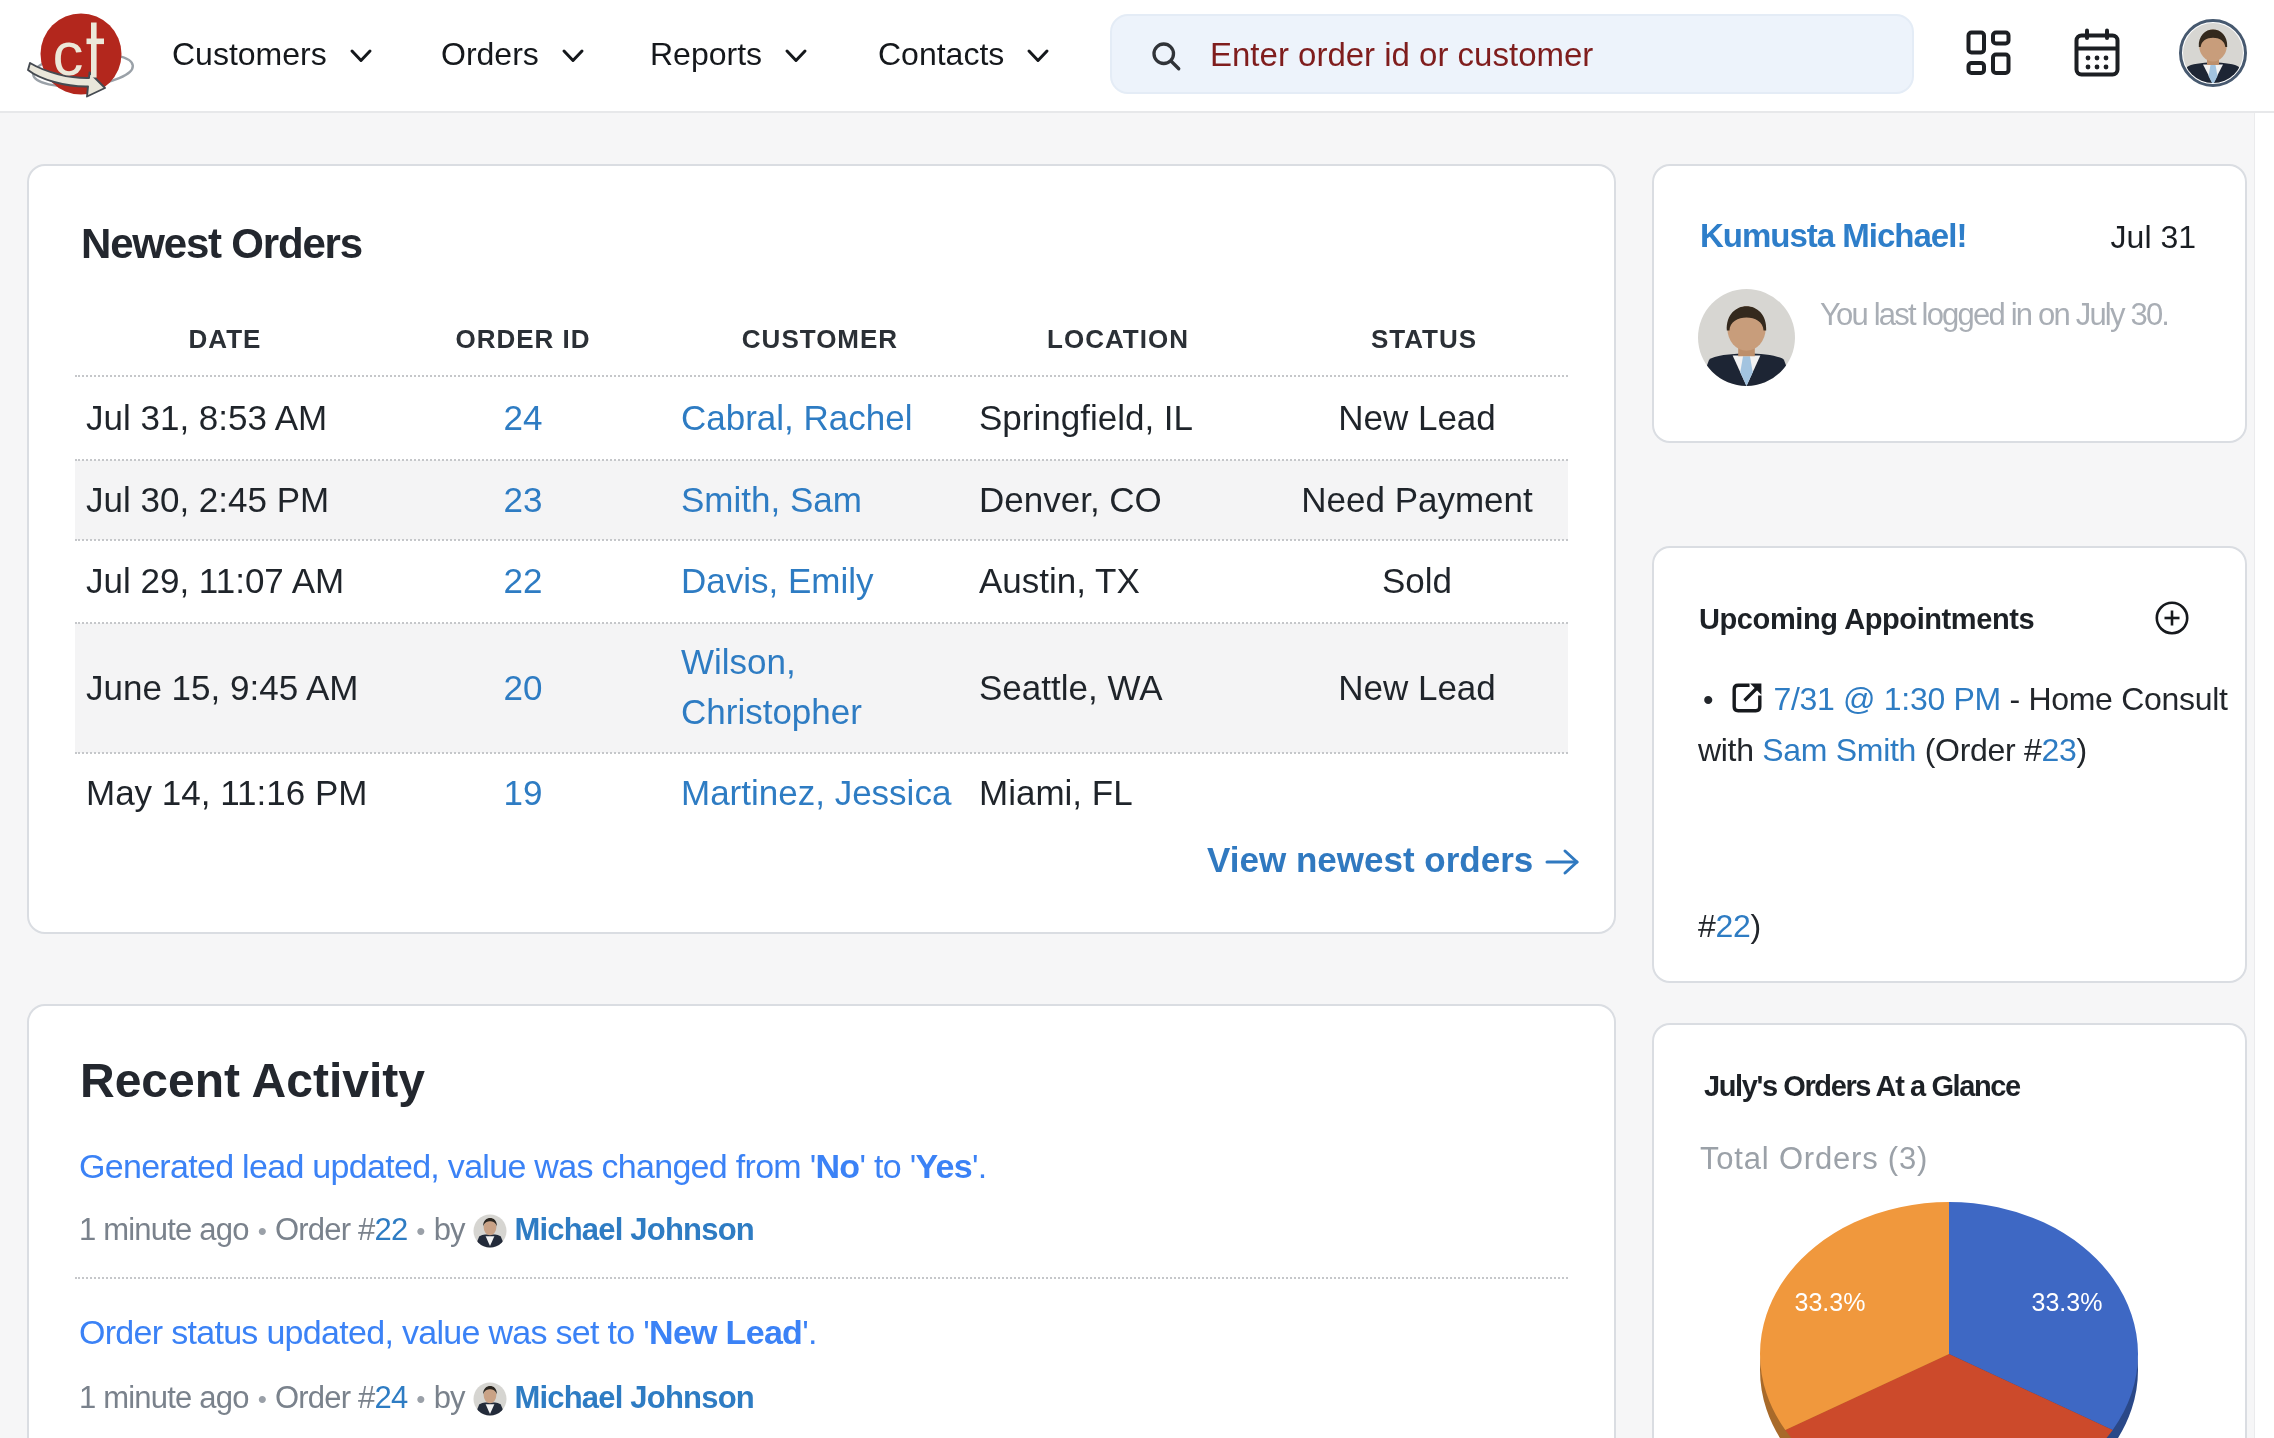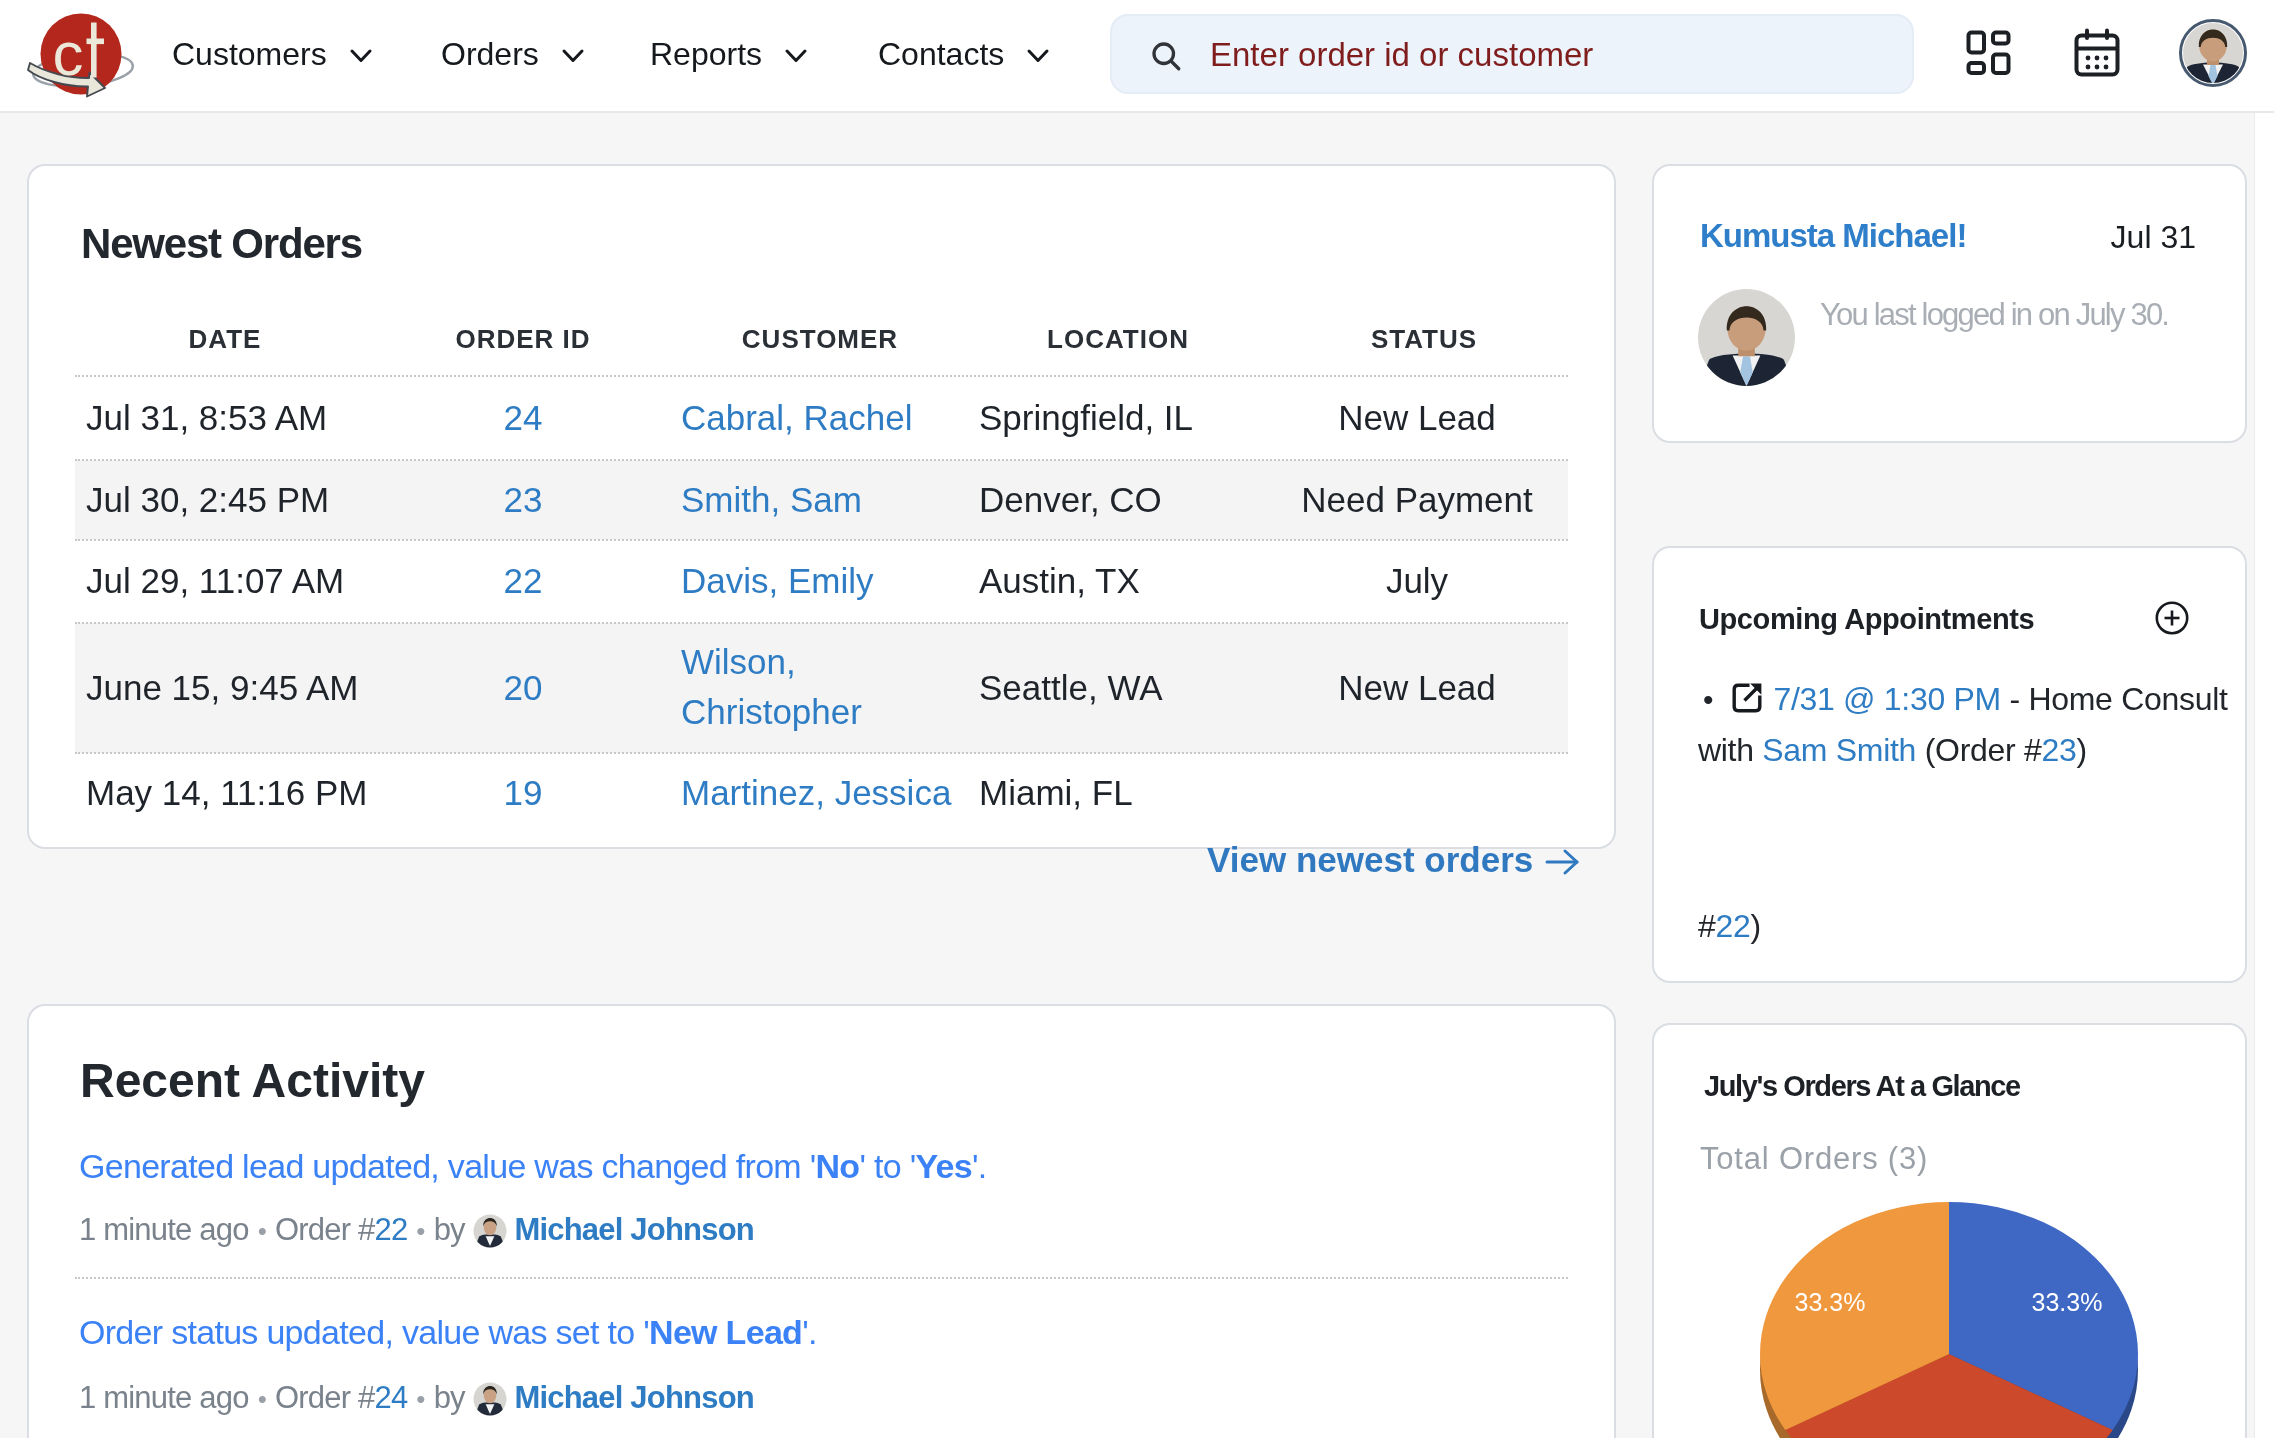--- a/index.html
+++ b/index.html
@@ -93,21 +93,21 @@
       <path d="M2 66 L9 49 C 16 43, 54 43, 61 49 L68 66 Z" fill="#1d2534"></path>
       <path d="M25 46.5 L35 66 L45 46.5 Z" fill="#f2f2f2"></path>
       <path d="M32.5 47 L37.5 47 L39.5 58 L35 67 L30.5 58 Z" fill="#a3c4e0"></path>
       <path d="M29 38 C31 43, 39 43, 41 38 L41 47 L29 47 Z" fill="#bd8f6b"></path>
       <ellipse cx="35" cy="27.5" rx="13.8" ry="16" fill="#c89d7b"></ellipse>
       <path d="M20.8 29 C 19.5 5.5, 50.5 5.5, 49.2 29 L 47.3 29 C 46.8 16.5, 23.2 16.5, 22.7 29 Z" fill="#34291d"></path>
     </g>
   </svg>
 </div>
 
-<div class="card" id="card1" style="left:27px; top:164px; width:1589px; height:685px;text-align:right;">
+<div class="card" id="card1" style="left:27px; top:164px; width:1589px; height:770px;text-align:right;">
   <div class="title" style="left:52px; top:54px; font-size:42px; letter-spacing:-1.2px;">Newest Orders</div>
   <div class="th" style="left:196px; top:158px;">DATE</div>
   <div class="th" style="left:494px; top:158px;">ORDER ID</div>
   <div class="th" style="left:791px; top:158px;">CUSTOMER</div>
   <div class="th" style="left:1089px; top:158px;">LOCATION</div>
   <div class="th" style="left:1395px; top:158px;">STATUS</div>
   <div class="stripe" style="left:46px; top:294px; width:1493px; height:80px;"></div>
   <div class="stripe" style="left:46px; top:457px; width:1493px; height:130px;"></div>
   <div class="dotline" style="left:46px; top:209px; width:1493px;"></div>
   <div class="dotline" style="left:46px; top:293px; width:1493px;"></div>
@@ -124,21 +124,21 @@
   <div class="cell vcent" style="left:57px; top:334px;">Jul 30, 2:45 PM</div>
   <div class="cell vcentc blue" style="left:494px; top:334px;">23</div>
   <div class="cell vcent blue" style="left:652px; top:334px;">Smith, Sam</div>
   <div class="cell vcent" style="left:950px; top:334px;">Denver, CO</div>
   <div class="cell vcentc" style="left:1388px; top:334px;">Need Payment</div>
 
   <div class="cell vcent" style="left:57px; top:415px;">Jul 29, 11:07 AM</div>
   <div class="cell vcentc blue" style="left:494px; top:415px;">22</div>
   <div class="cell vcent blue" style="left:652px; top:415px;">Davis, Emily</div>
   <div class="cell vcent" style="left:950px; top:415px;">Austin, TX</div>
-  <div class="cell vcentc" style="left:1388px; top:415px;">July</div>
+  <div class="cell vcentc" style="left:1388px; top:415px;">Sold</div>
 
   <div class="cell vcent" style="left:57px; top:522px;">June 15, 9:45 AM</div>
   <div class="cell vcentc blue" style="left:494px; top:522px;">20</div>
   <div class="cell vcent blue" style="left:652px; top:496px;">Wilson,</div>
   <div class="cell vcent blue" style="left:652px; top:546px;">Christopher</div>
   <div class="cell vcent" style="left:950px; top:522px;">Seattle, WA</div>
   <div class="cell vcentc" style="left:1388px; top:522px;">New Lead</div>
 
   <div class="cell vcent" style="left:57px; top:627px;">May 14, 11:16 PM</div>
   <div class="cell vcentc blue" style="left:494px; top:627px;">19</div>

